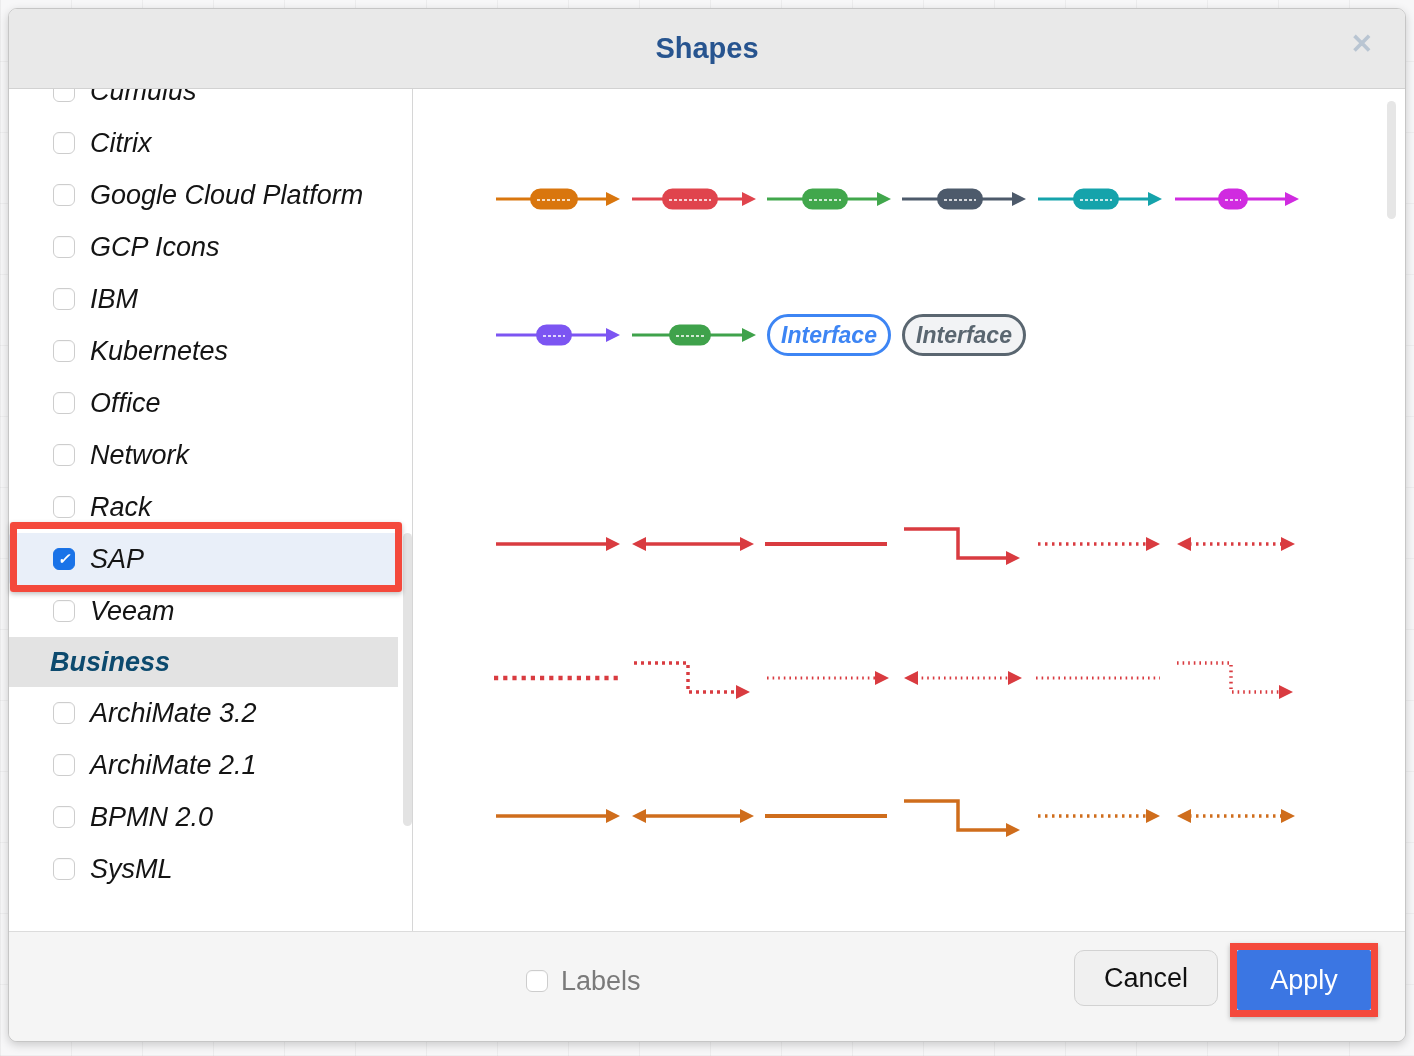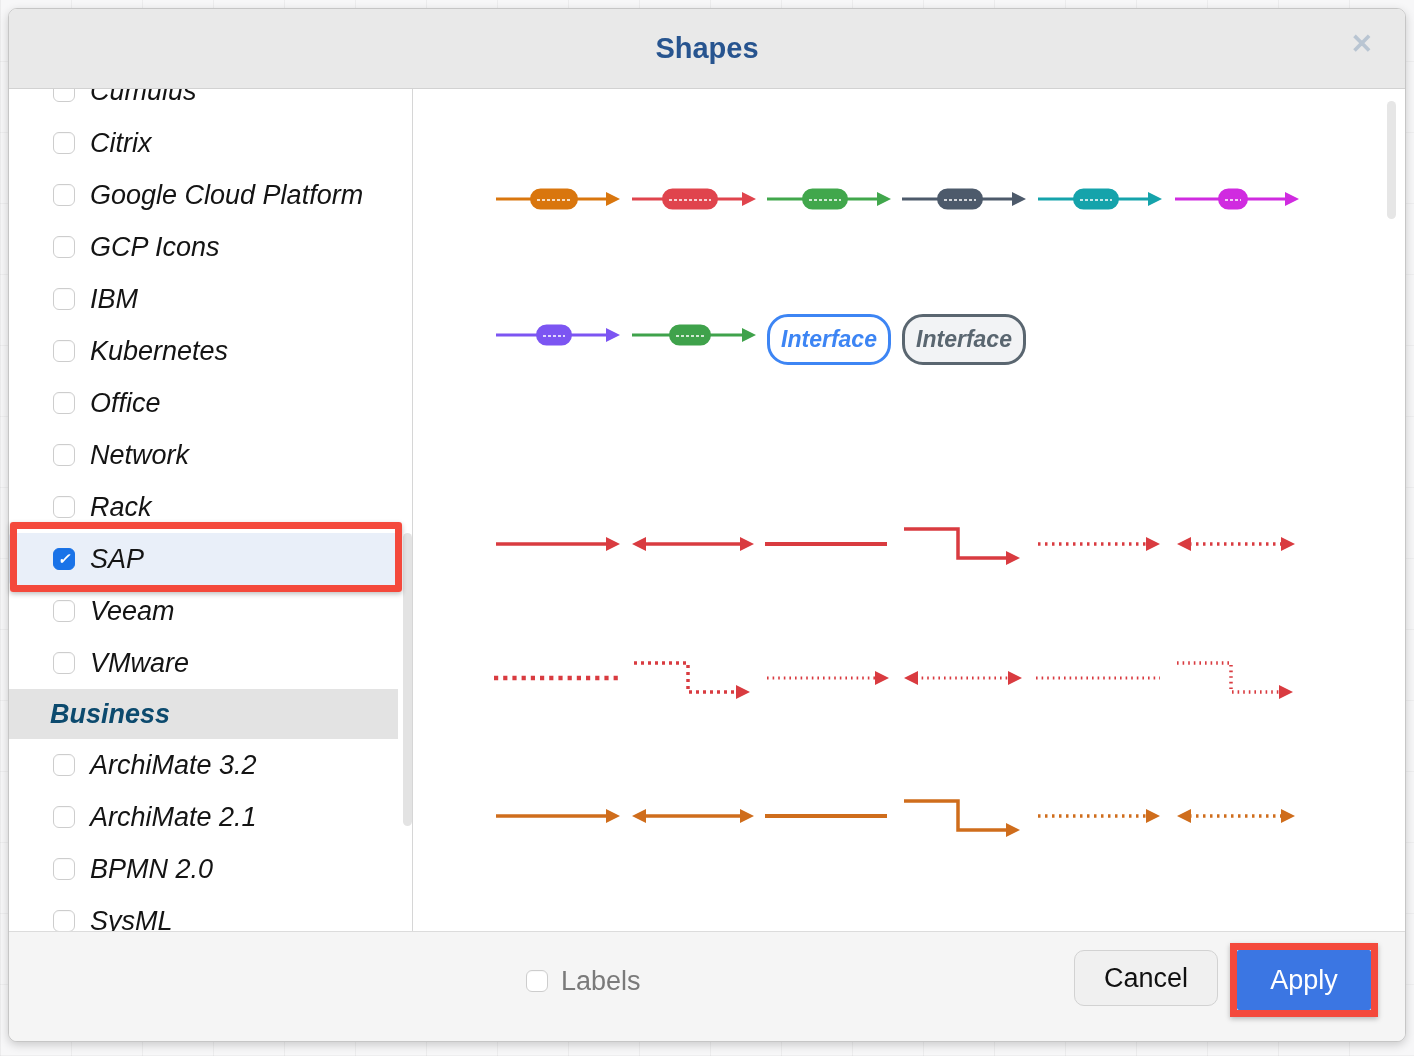--- a/index.html
+++ b/index.html
@@ -61,21 +61,21 @@
   }
 
   .panel { position:absolute; left:405px; top:0; right:0; bottom:0; background:#fff; overflow:hidden; }
   .panel-scrollthumb {
     position:absolute; right:9px; top:12px; width:9px; height:118px;
     background:#e6e6e6; border-radius:5px;
   }
   .shape-cell { position:absolute; width:136px; height:56px; }
   .shape-cell svg { display:block; }
   .iface-btn {
-    position:absolute; width:124px; height:51px; border-radius:21px;
+    position:absolute; width:124px; height:42px; border-radius:21px;
     border:3px solid; display:flex; align-items:center; justify-content:center;
     font-size:23px; font-weight:bold; background:#fff;
   }
 
   
   .dlg-footer {
     position:absolute; left:0; right:0; bottom:0; height:110px;
     background:#f5f5f5; border-top:1px solid #dcdcdc;
   }
   .foot-check { position:absolute; display:flex; align-items:center; gap:13px; height:24px; top:37px; cursor:pointer; }
@@ -151,24 +151,20 @@
               <span class="cb"></span>
               <span class="side-label">Rack</span>
             </div>
             <div class="side-row selected">
               <span class="cb checked"></span>
               <span class="side-label">SAP</span>
             </div>
             <div class="side-row">
               <span class="cb"></span>
               <span class="side-label">Veeam</span>
-            </div>
-            <div class="side-row">
-              <span class="cb"></span>
-              <span class="side-label">VMware</span>
             </div>
             <div class="side-section">Business</div>
             <div class="side-row">
               <span class="cb"></span>
               <span class="side-label">ArchiMate 3.2</span>
             </div>
             <div class="side-row">
               <span class="cb"></span>
               <span class="side-label">ArchiMate 2.1</span>
             </div>

